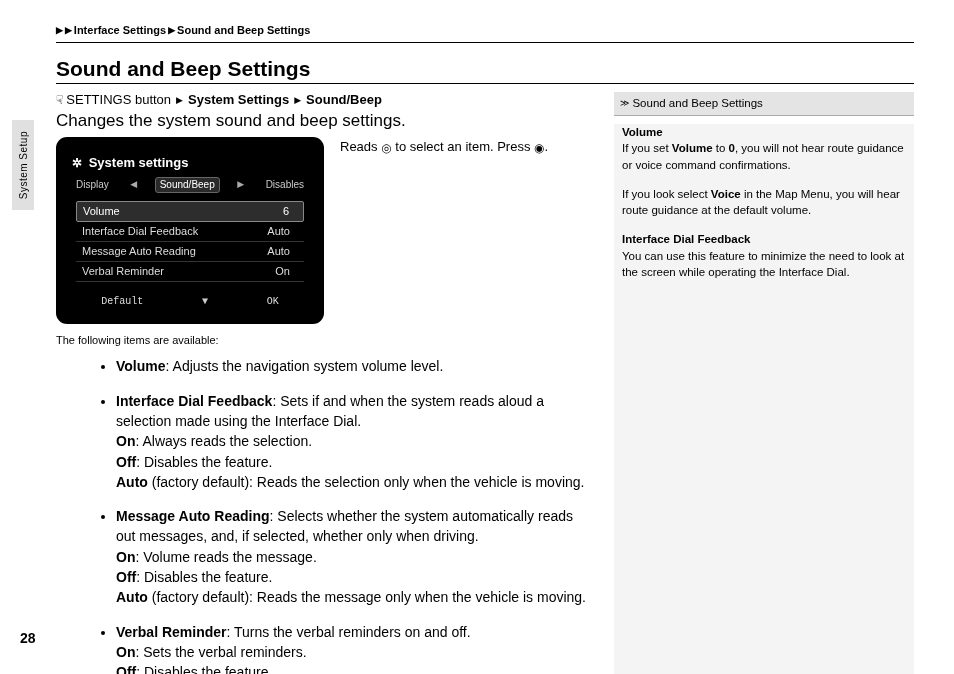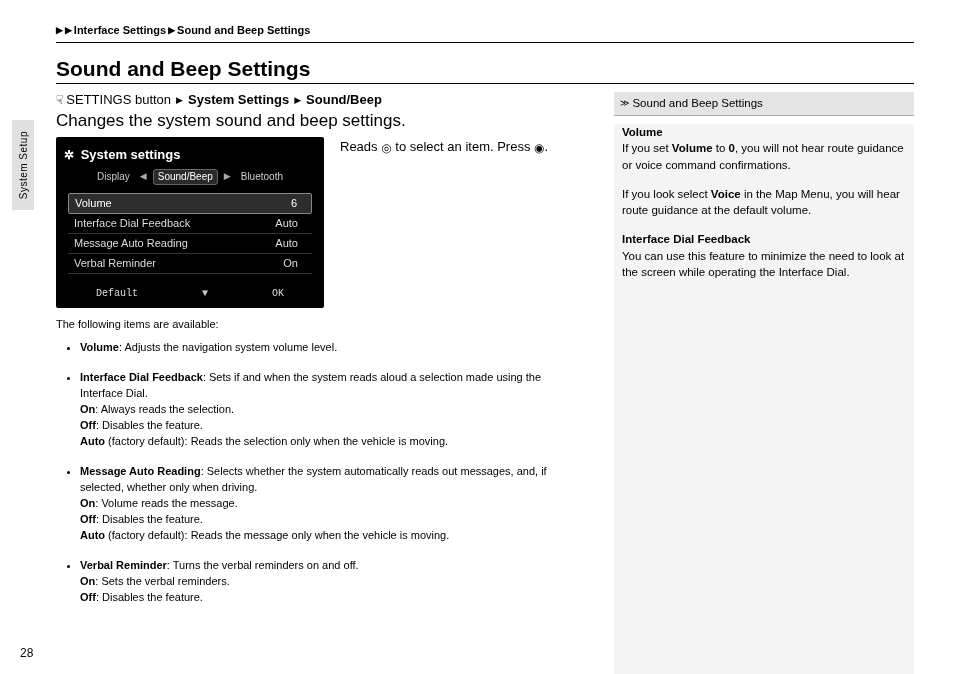--- a/index.html
+++ b/index.html
@@ -74,40 +74,40 @@
     display: flex;
     align-items: flex-start;
     gap: 16px;
     margin-bottom: 10px;
   }
   
   .shot {
     flex: 0 0 268px;
     background: #000;
     color: #fff;
-    padding: 8px;
+    padding: 16px;
     box-sizing: border-box;
     font-family: Arial, sans-serif;
     font-size: 11px;
-    border-radius: 2px;
+    border-radius: 11px;
     line-height: 1.2;
   }
   .shot-title {
     font-size: 13px;
     font-weight: bold;
     padding: 2px 0 6px 0;
   }
   .shot-title .gear {
     font-size: 12px;
     margin-right: 3px;
   }
   .shot-tabs {
     display: flex;
-    justify-content: center;
-    gap: 6px;
+    justify-content: space-between;
+    gap: 14px;
     align-items: center;
     margin-bottom: 8px;
     font-size: 10px;
   }
   .shot-tabs .tab {
     padding: 1px 4px;
     color: #ccc;
   }
   .shot-tabs .tab.active {
     background: #2a2a2a;
@@ -154,22 +154,23 @@
     font-size: 11px;
     margin-bottom: 10px;
   }
   ul.items {
     list-style: disc;
     padding-left: 24px;
     margin: 0;
   }
   ul.items > li {
     margin-bottom: 14px;
-    font-size: 11px;
+    font-size: 14px;
     line-height: 1.45;
+    margin-left: 36px;
   }
   .subline {
     display: block;
     margin-left: 0;
   }
   .b { font-weight: bold; }
   
   .side-head {
     background: #e4e4e4;
     padding: 3px 6px;
@@ -208,23 +209,23 @@
     font-size: 10px;
   }
   .side-tab span {
     writing-mode: vertical-rl;
     transform: rotate(180deg);
     letter-spacing: 0.5px;
   }
   .page-num {
     position: absolute;
     left: 20px;
-    bottom: 14px;
-    font-size: 12px;
-    font-weight: normal;
+    bottom: 28px;
+    font-size: 14px;
+    font-weight: bold;
   }
   .icon {
     display: inline-block;
     font-size: 12px;
     vertical-align: middle;
   }
 </style>
 </head>
 <body>
 
@@ -264,21 +265,21 @@
         <div class="shot">
           <div class="shot-title">
             <span class="gear">✲</span>
             <span>System settings</span>
           </div>
           <div class="shot-tabs">
             <span class="tab">Display</span>
             <span class="arrow">◀</span>
             <span class="tab active">Sound/Beep</span>
             <span class="arrow">▶</span>
-            <span class="tab">Bluetooth</span>
+            <span class="tab">Disables</span>
           </div>
           <div class="shot-list">
             <div class="shot-row sel">
               <span>Volume</span>
               <span>6</span>
             </div>
             <div class="shot-row">
               <span>Interface Dial Feedback</span>
               <span>Auto</span>
             </div>

